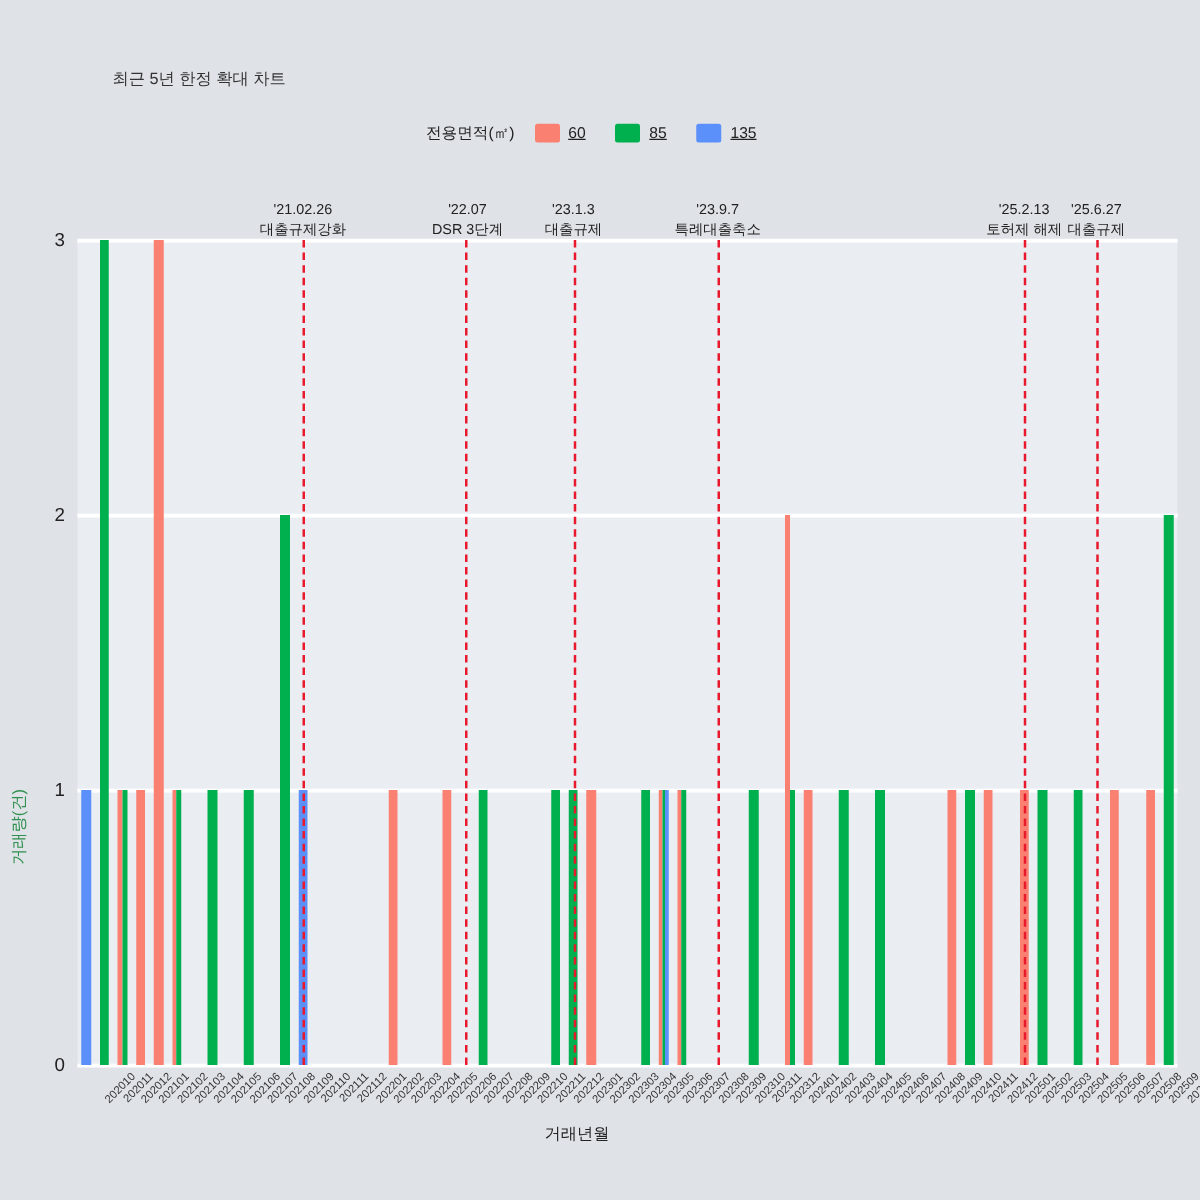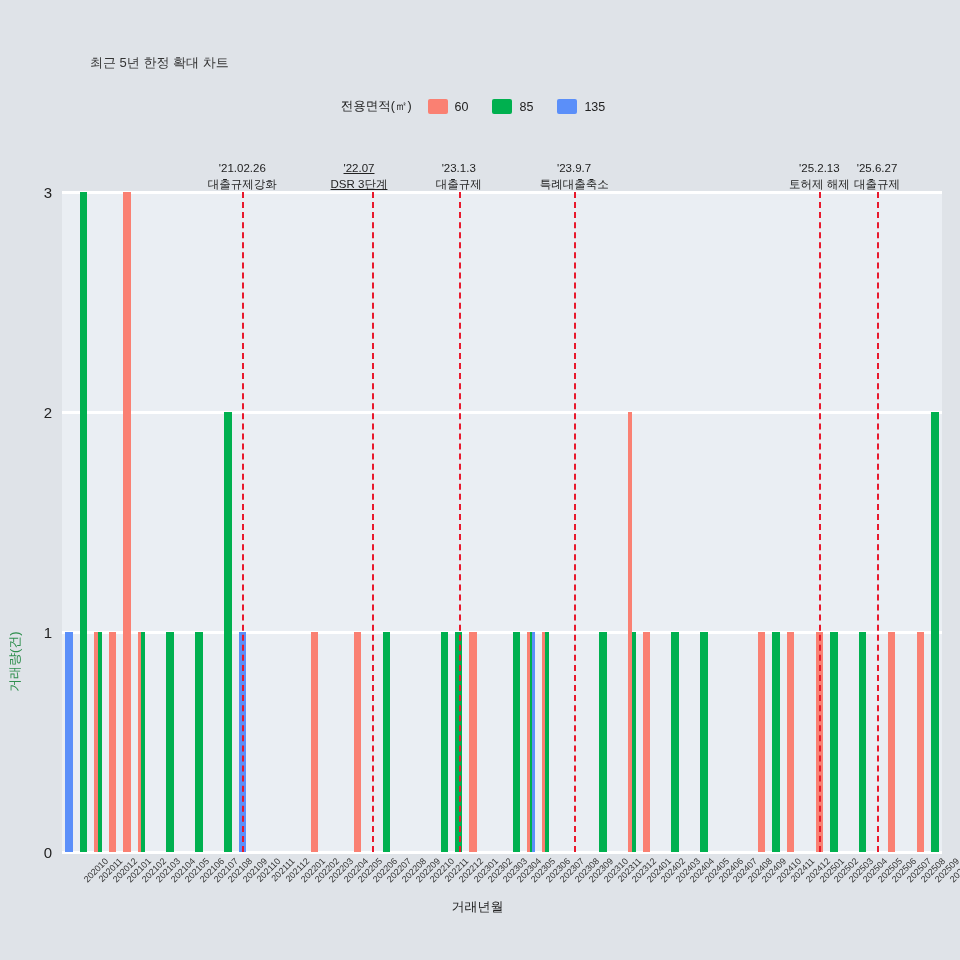--- a/index.html
+++ b/index.html
@@ -47,23 +47,24 @@
     align-items: center;
     gap: 10px;
     font-size: 12.5px;
     color: #222;
   }
   #legend .legend-title {
     margin-right: 6px;
   }
   #legend .legend-item {
     display: flex;
-    align-items: flex-end;
+    align-items: flex-start;
     gap: 7px;
     margin-right: 14px;
+    text-decoration: underline;
   }
   #legend .swatch {
     width: 20px;
     height: 15px;
     border-radius: 2px;
     display: inline-block;
   }
   
   #plot {
     position: absolute;
@@ -138,21 +139,21 @@
     top: 0;
     font-size: 9px;
     color: #333;
     transform-origin: right top;
     transform: rotate(-45deg);
     white-space: nowrap;
     text-align: right;
   }
   #x-axis-label {
     position: absolute;
-    left: 16px;
+    left: 0;
     top: 898px;
     width: 923px;
     text-align: center;
     font-size: 13px;
     color: #222;
   }
   #footer {
     position: absolute;
     left: 0;
     top: 928px;
@@ -307,21 +308,21 @@
       <div class="x-tick" style="left: 847.934px;">202508</div>
       <div class="x-tick" style="left: 862.361px;">202509</div>
       <div class="x-tick" style="left: 876.787px;">202510</div>
     </div>
   <div id="x-axis-label">거래년월</div>
 
 <div class="event-label" style="left: 242.328px; top: 160px; transform: translateX(-50%);">
       <div>'21.02.26</div>
       <div>대출규제강화</div>
     </div>
-    <div class="event-label" style="left: 359px; top: 160px; transform: translateX(-50%); text-decoration: underline;">
+    <div class="event-label" style="left: 374px; top: 160px; transform: translateX(-50%);">
       <div>'22.07</div>
       <div>DSR 3단계</div>
     </div>
     <div class="event-label" style="left: 458.721px; top: 160px; transform: translateX(-50%);">
       <div>'23.1.3</div>
       <div>대출규제</div>
     </div>
     <div class="event-label" style="left: 574.131px; top: 160px; transform: translateX(-50%);">
       <div>'23.9.7</div>
       <div>특례대출축소</div>

